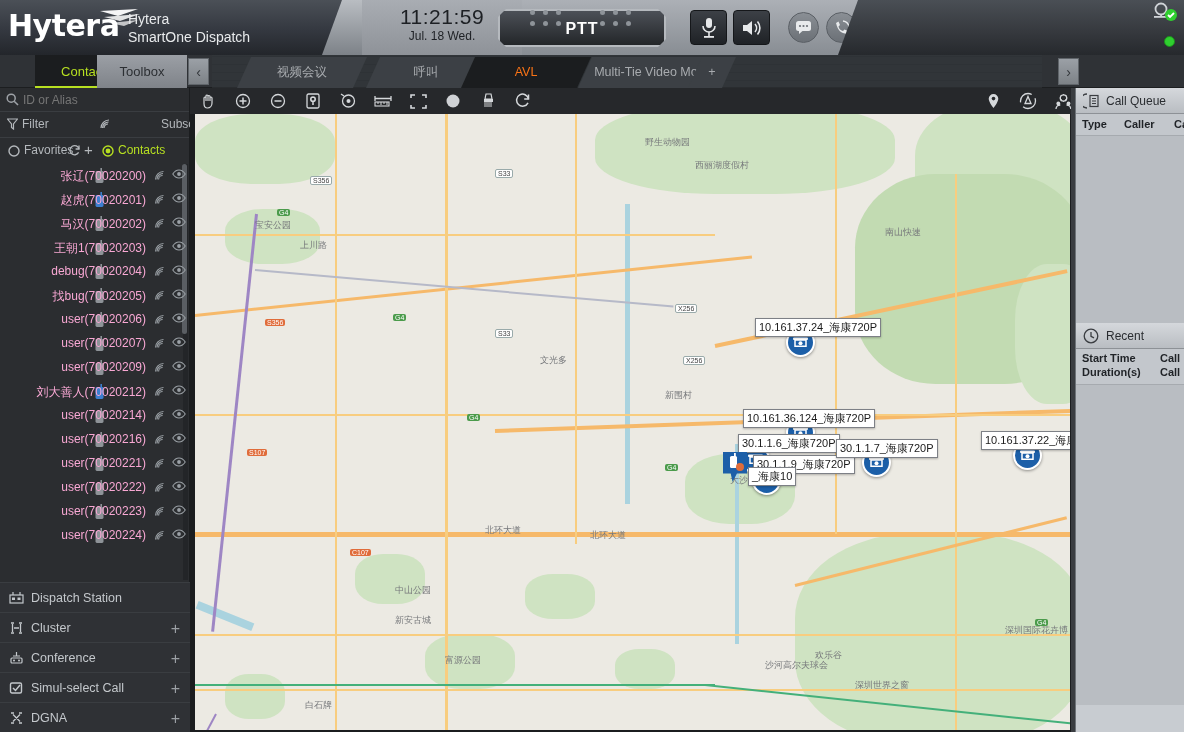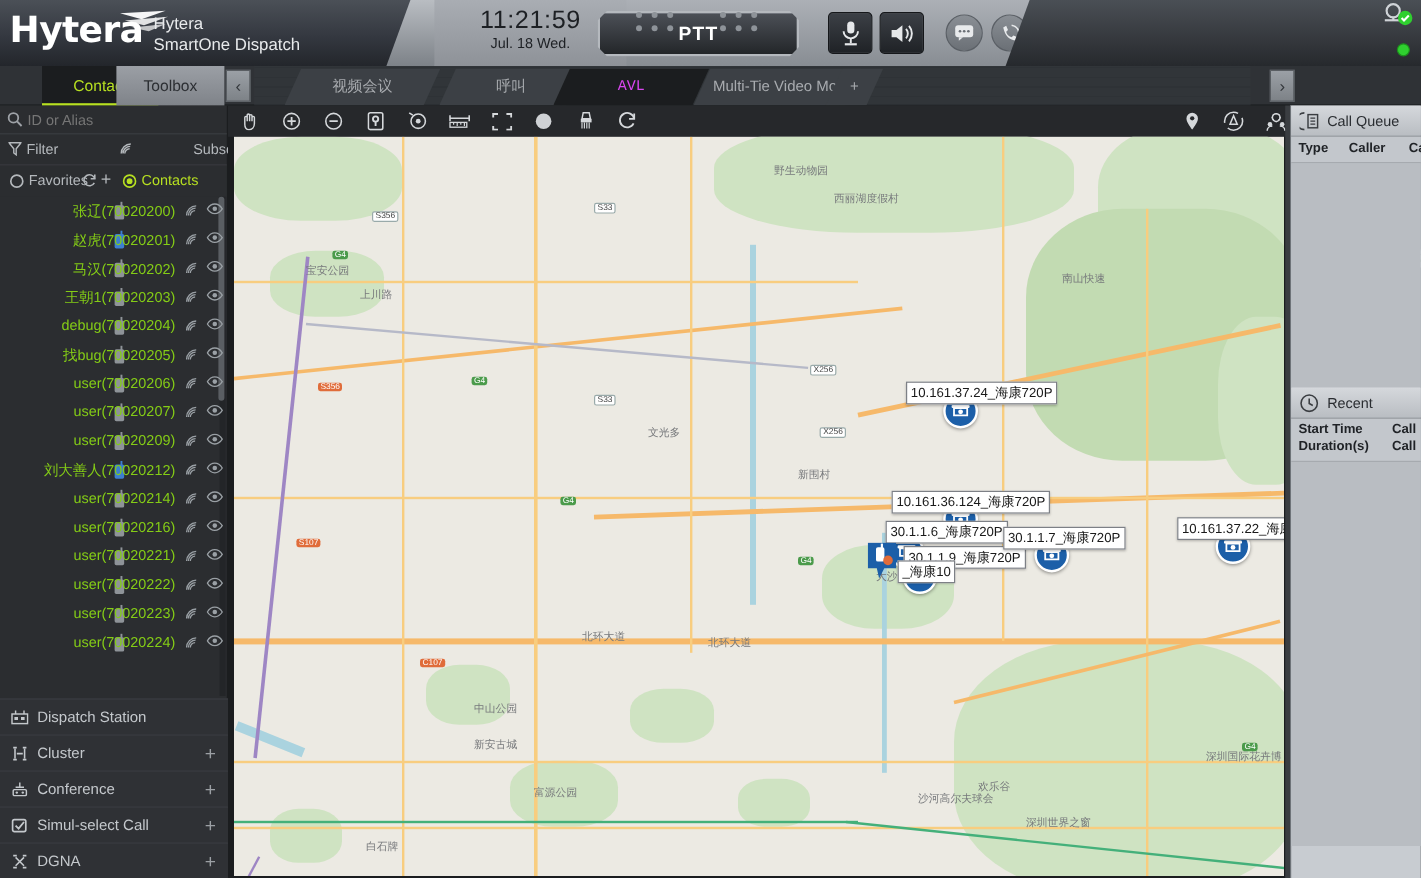--- a/index.html
+++ b/index.html
@@ -56,41 +56,41 @@
     font-size:13px; color:#c7cacd; }
   .ltab.active { background:#1b1d1f; color:#b7e021; border-bottom:2px solid #b7e021; }
   .ltab.plain { background:linear-gradient(180deg,#9b9fa5,#7f8389); color:#2c2f33; }
   .arrbtn { position:absolute; top:3px; width:21px; height:27px;
     background:linear-gradient(180deg,#9ba0a6,#7d8287); color:#33373b;
     display:flex; align-items:center; justify-content:center; font-size:14px;
     border:1px solid #60656a; }
   .mtab { position:absolute; top:2px; height:31px; line-height:31px; font-size:12.5px;
     color:#a8abaf; text-align:center; background:#3c4045;
     clip-path:polygon(14px 0,100% 0,calc(100% - 14px) 100%,0 100%); }
-  .mtab.active { background:#1b1d1f; color:#d946ef;font-family:Liberation Mono, monospace; }
+  .mtab.active { background:#1b1d1f; color:#f97316; }
   .tabgrid { position:absolute; left:212px; top:0; width:830px; height:33px;
     background:
       repeating-linear-gradient(0deg,#34383c 0 7px,#2e3236 7px 8px),
       repeating-linear-gradient(90deg,#34383c 0 7px,#2e3236 7px 8px); opacity:.55;}
   .tabclose { position:absolute; font-size:11px; color:#b9bcc0; }
 
   
   .leftpanel { position:absolute; left:0; top:88px; width:190px; height:644px;
     background:#2b2d30; border-right:1px solid #1b1d1f; }
   .searchrow { height:24px; border-bottom:1px solid #3a3d41; position:relative; }
   .searchrow input { position:absolute; left:23px; top:3px; width:150px; height:18px;
     background:transparent; border:0; color:#9ea2a7; font-size:12px; outline:none;
     font-family:"Liberation Sans",sans-serif; }
   .filterrow { height:26px; border-bottom:1px solid #3a3d41; position:relative;
     font-size:12px; color:#b4b8bc; }
   .favrow { height:26px; position:relative; font-size:12px; color:#b4b8bc;
     background:#2b2d30; }
   .contacts-label { color:#b7e021; }
   .clist { position:absolute; left:0; top:76px; width:190px; height:416px; overflow:hidden; }
-  .crow { position:relative; height:24px; font-size:12px; color:#84cc16; }
+  .crow { position:relative; height:24px; font-size:12px; color:#f9a8d4; }
   .crow .nm { position:absolute; right:44px; white-space:nowrap; }
   .radio-ic { position:absolute; right:0; top:4px; }
   .scrollbar { position:absolute; right:1px; top:0; width:5px; height:170px;
     background:#5a5e63; border-radius:3px; }
   .scrolltrack { position:absolute; right:1px; top:76px; width:5px; height:416px;
     background:#232528; }
   .menurow { position:relative; height:30px; border-top:1px solid #3a3d41;
     font-size:12.5px; color:#c4c8cc; background:#2f3135; }
   .menurow .plus { position:absolute; right:10px; top:7px; color:#9b9fa4; font-size:16px; }
 

